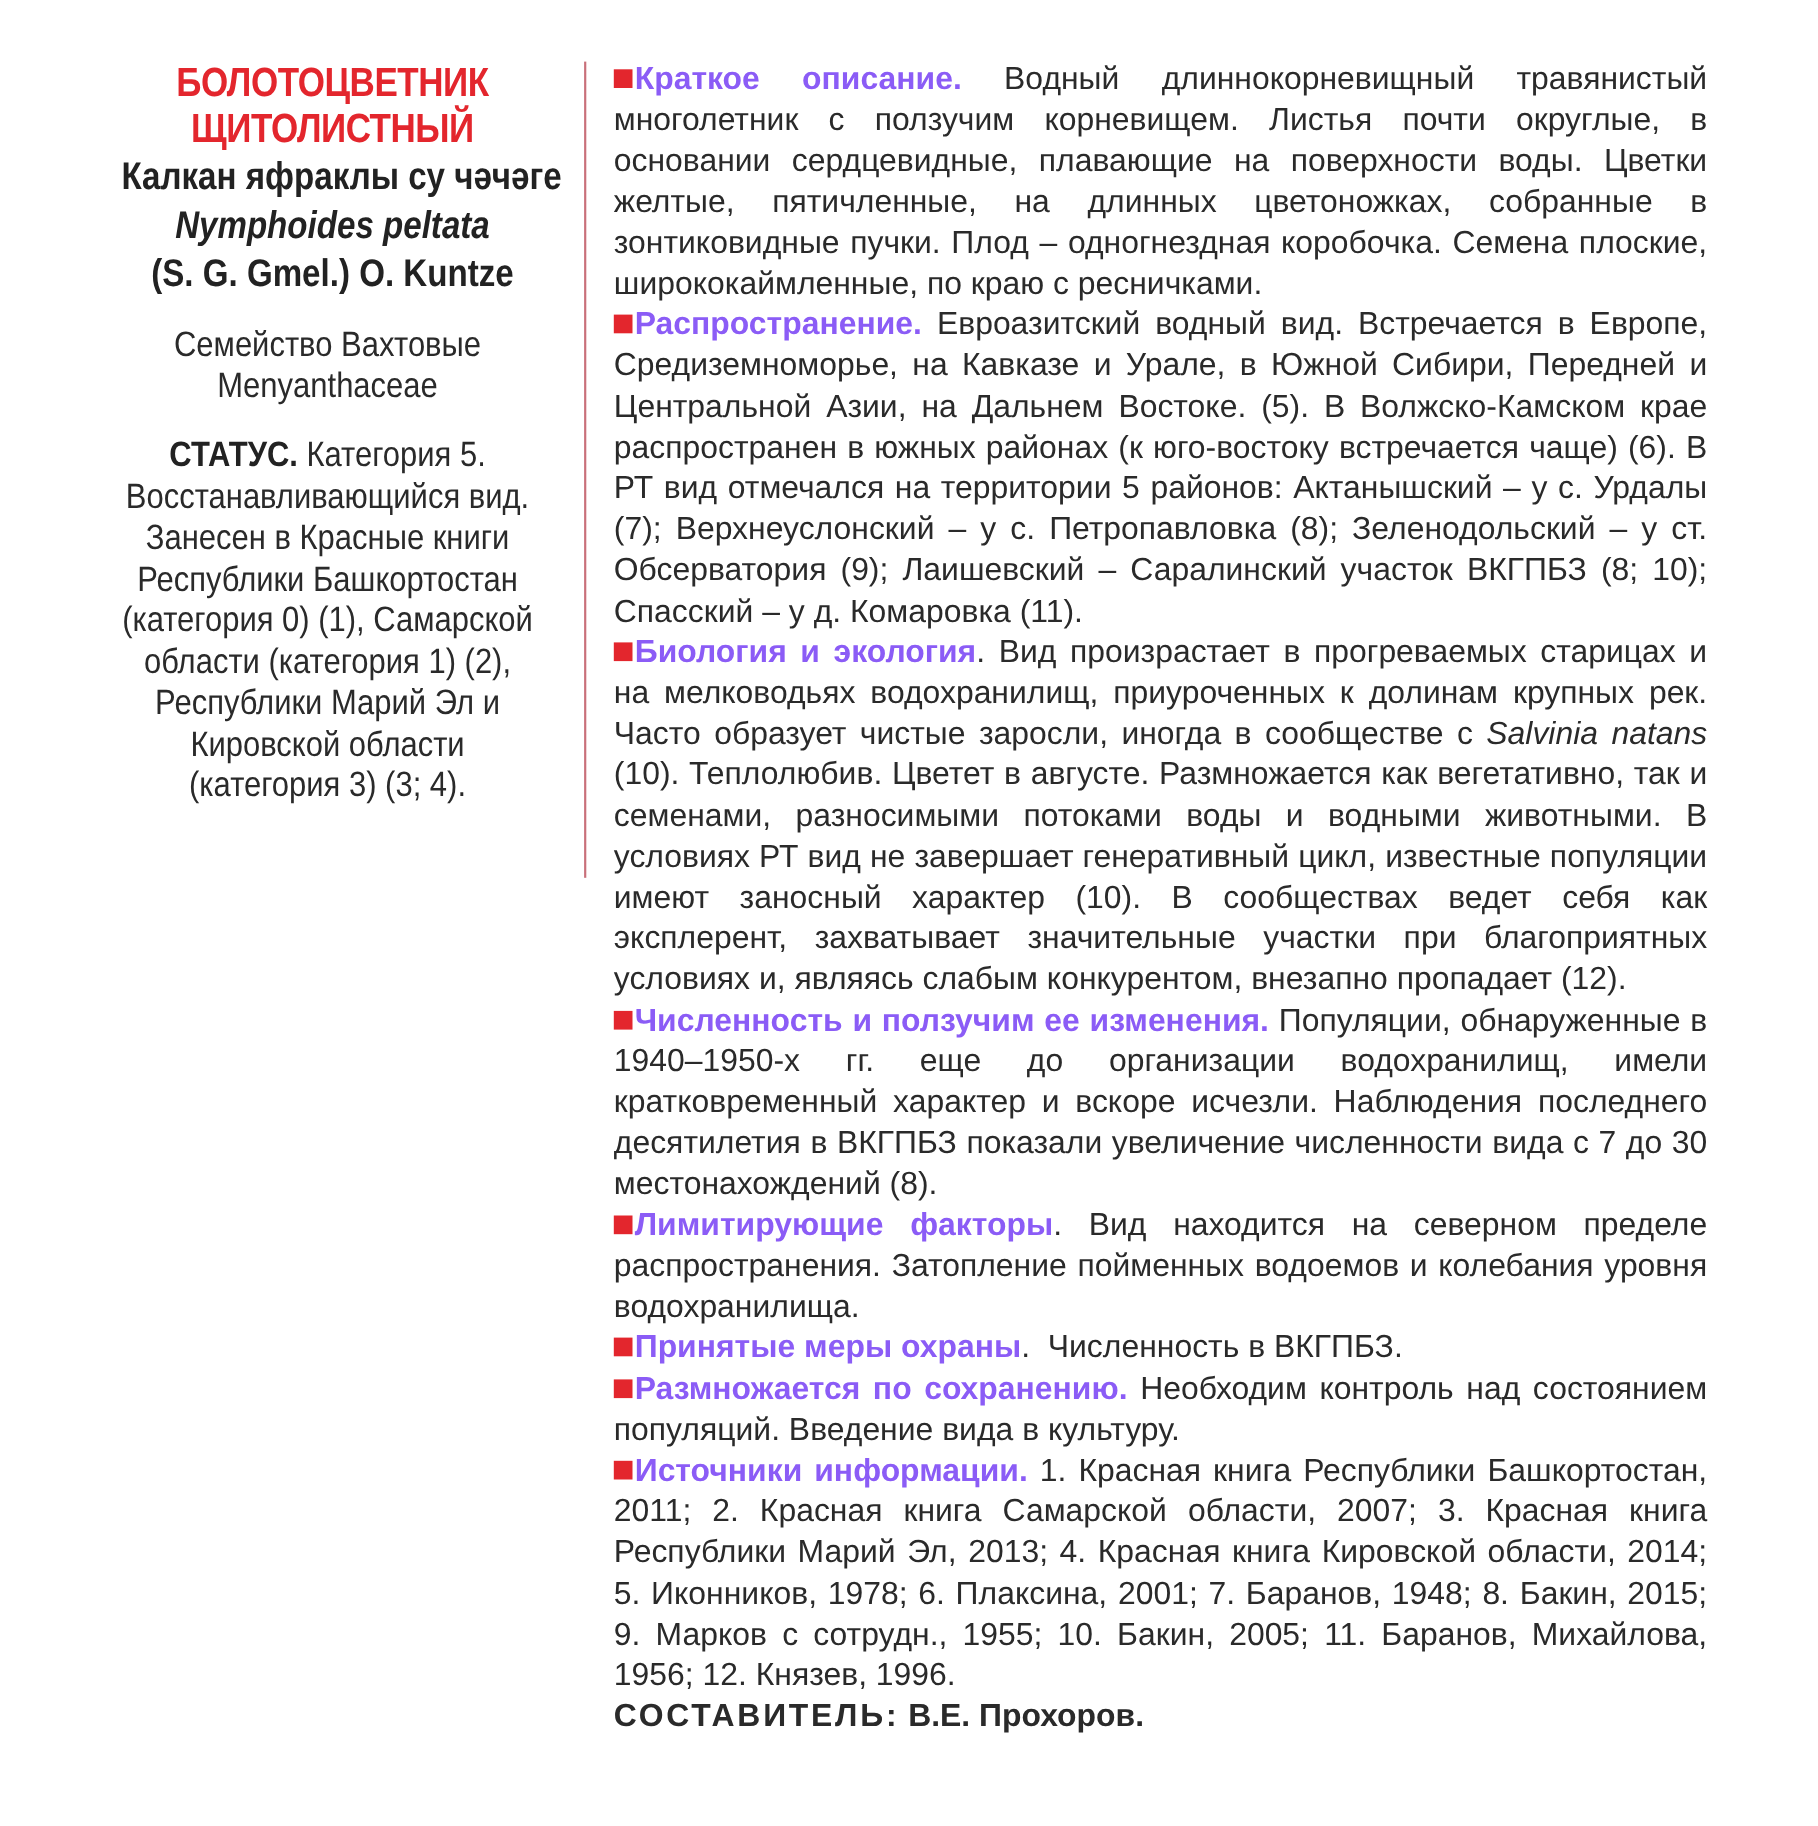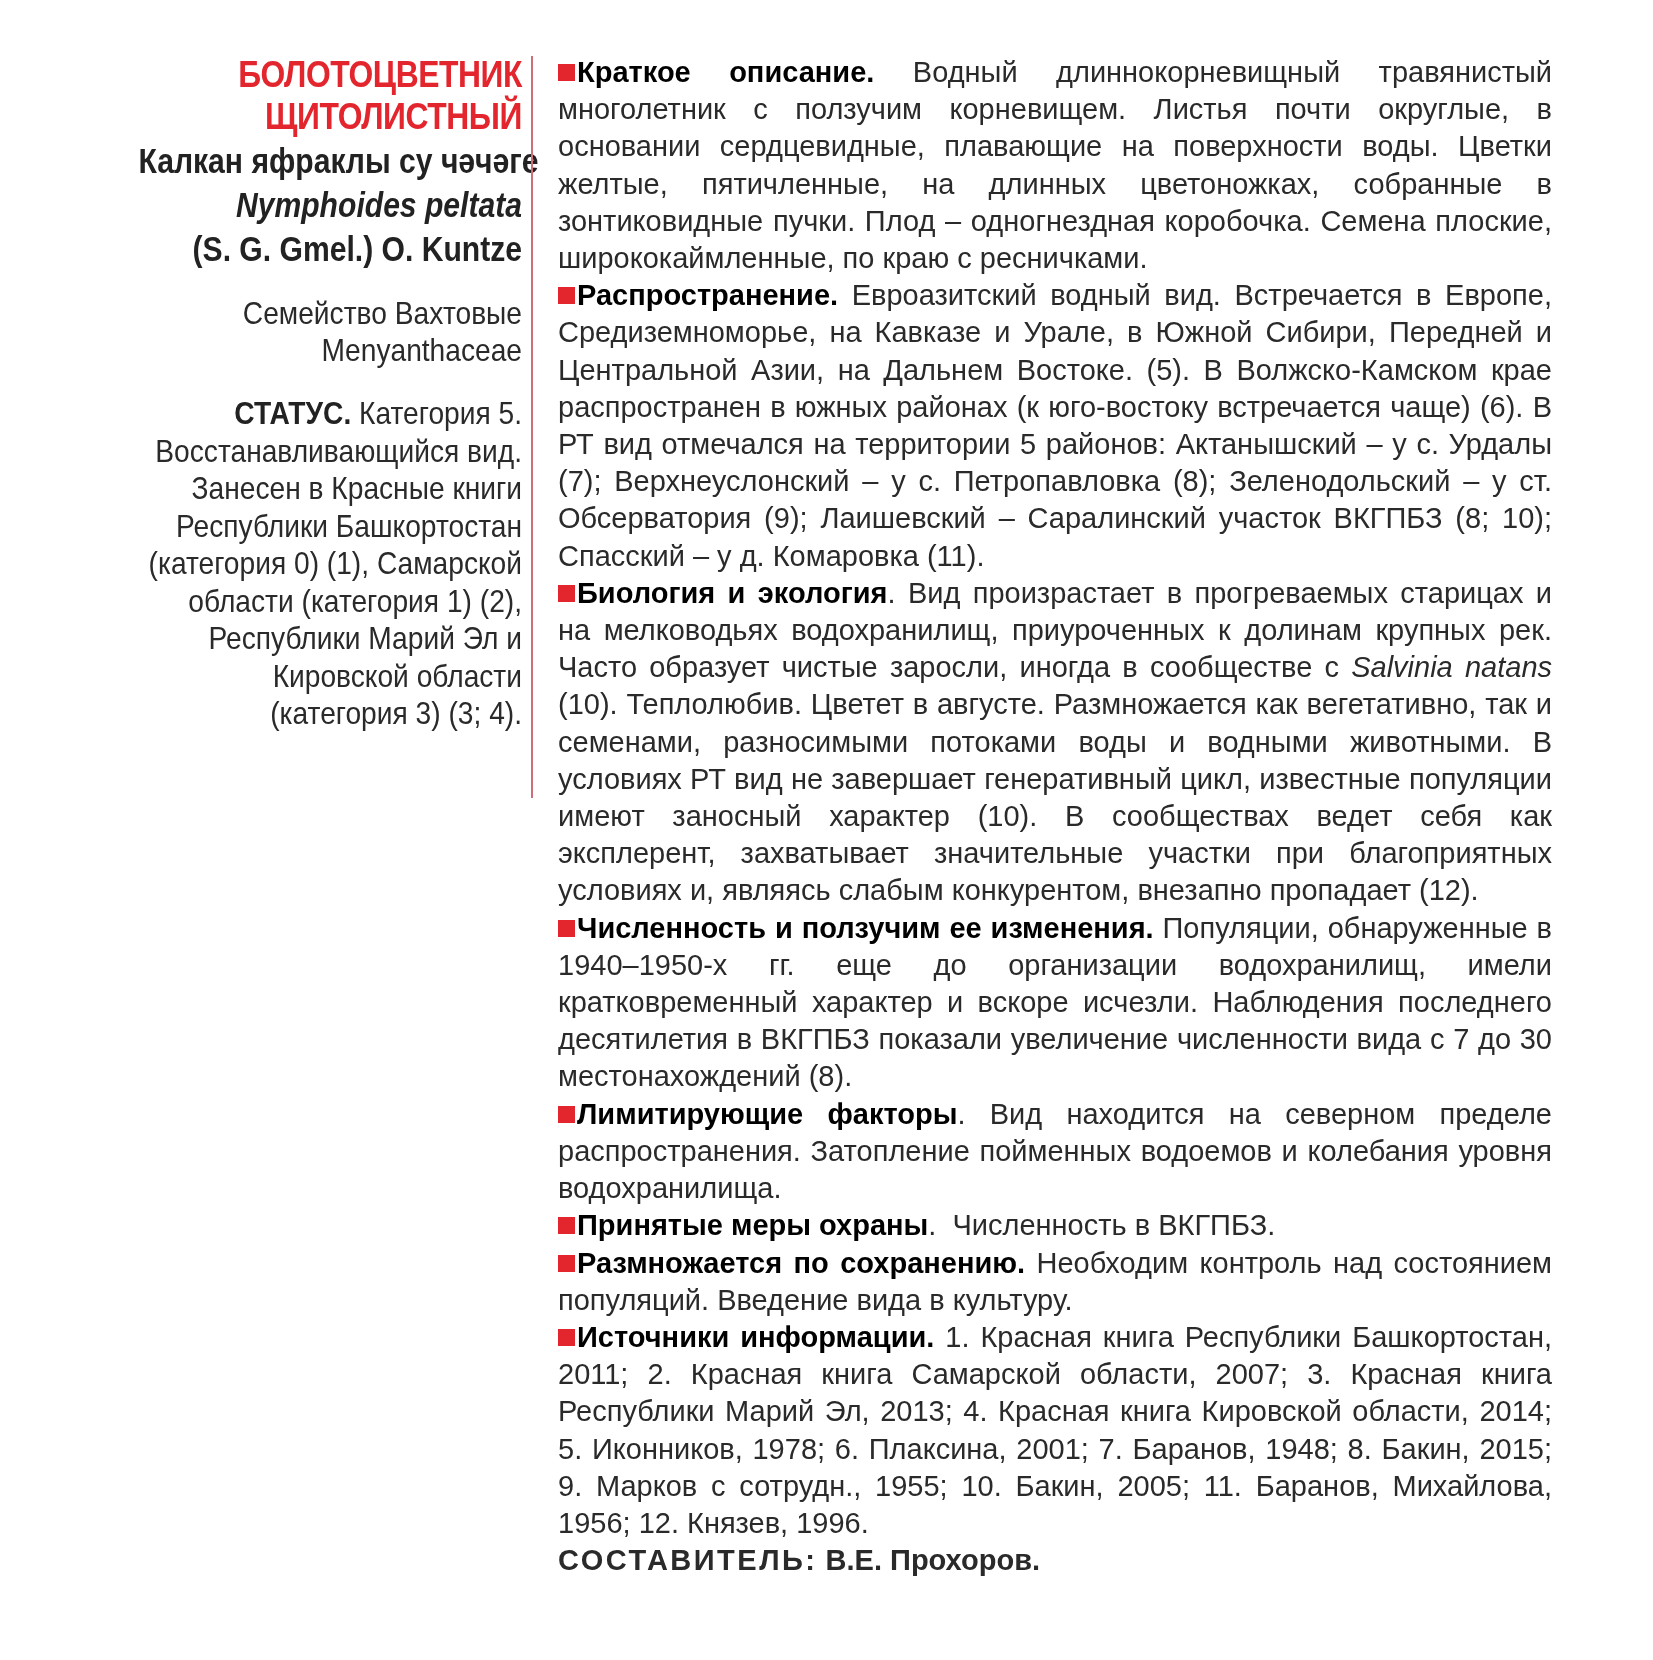--- a/index.html
+++ b/index.html
@@ -1,35 +1,35 @@
 <!DOCTYPE html>
 <html><head>
 <meta charset="utf-8">
 <style>
   html, body { margin:0; padding:0; background:#ffffff; }
   body { width:1653px; height:1660px; position:relative; overflow:hidden;
          font-family:"Liberation Sans", sans-serif; color:#2a2a2a; }
-  .left { position:absolute; left:76px; top:54px; width:446px; text-align:right; }
+  .left { position:absolute; left:48px; top:54px; width:446px; text-align:center; }
   .title-ru { color:#e3262d; font-weight:bold; font-size:37px; line-height:42px;
               transform:scaleX(0.86); transform-origin:right; letter-spacing:-0.5px; }
   .name-tat { font-weight:bold; font-size:35px; line-height:45px; color:#222;
               transform:scaleX(0.86); transform-origin:right; white-space:nowrap; }
   .name-lat { font-weight:bold; font-style:italic; font-size:35px; line-height:44px; color:#222;
               transform:scaleX(0.86); transform-origin:right; }
   .name-auth { font-weight:bold; font-size:35px; line-height:44px; color:#222;
                transform:scaleX(0.86); transform-origin:right; }
   .family { margin-top:24px; font-size:32px; line-height:37px; transform:scaleX(0.88); transform-origin:right; }
   .status { margin-top:26px; font-size:32px; line-height:37.5px; transform:scaleX(0.88); transform-origin:right; }
   .status b { color:#222; }
   .divider { position:absolute; left:531px; top:56px; width:2px; height:742px; background:#c9707a; }
   .right { position:absolute; left:558px; top:54px; width:994px; font-size:29px; line-height:37.2px;
            text-align:justify; }
   .sec { margin:0; }
   .sec .sq { display:inline-block; width:17px; height:17px; background:#e3262d; margin-right:2px; vertical-align:1px; }
-  .sec b { color:#000000; }
+  .sec b { color:#8b5cf6; }
   .compiler { letter-spacing:2.5px;font-weight:bold; }
   .compiler span.nm { letter-spacing:0; }
 </style>
 </head>
 <body>
 
 <div class="left">
   <div class="title-ru">
     <div>БОЛОТОЦВЕТНИК</div>
     <div>ЩИТОЛИСТНЫЙ</div>

